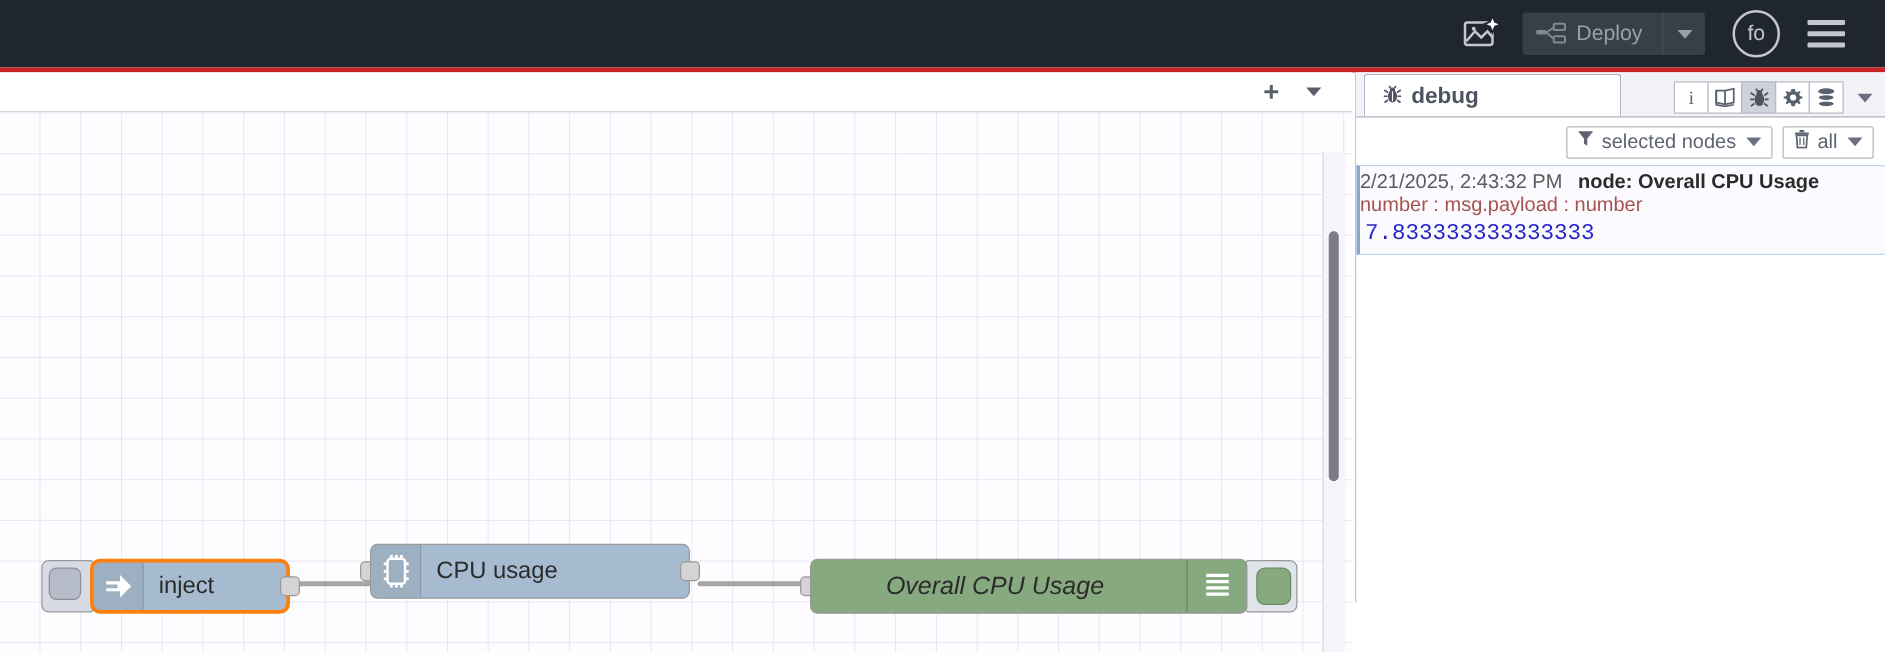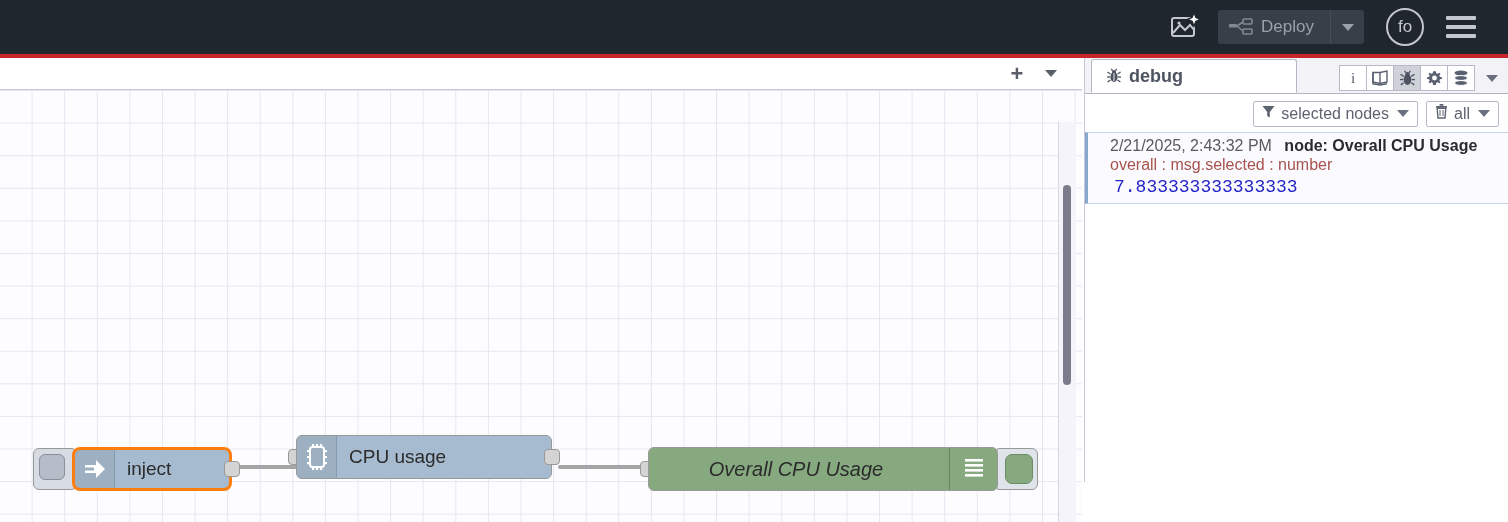--- a/index.html
+++ b/index.html
@@ -187,21 +187,21 @@
   .dbg-filter-btn {
     height: 26px; border: 1px solid #b8b8c6; background: #fff; border-radius: 2px;
     display: flex; align-items: center; padding: 0 8px; margin-left: 8px;
     font-size: 16px; color: #5d6371; cursor: pointer; white-space: nowrap;
   }
   .dbg-filter-btn .lbl { padding: 0 8px 0 6px; }
 
   #debug-messages { position: absolute; left: 0; top: 74px; width: 424px; height: 390px; overflow: hidden; }
   .debug-msg {
     background: #fbfbff; border-top: 1px solid #c3d4ea; border-bottom: 1px solid #c3d4ea;
-    border-left: 3px solid #8aa7cc; padding: 4px 6px 6px 22px;
+    border-left: 3px solid #8aa7cc; padding: 4px 6px 6px 0;
   }
   .dbg-line1 { font-size: 16px; color: #2b2b2b; white-space: nowrap; }
   .dbg-time { color: #5b5b5b; }
   .dbg-node { font-weight: bold; margin-left: 8px; }
   .dbg-topic { font-size: 16px; color: #a6534d; white-space: nowrap; margin-top: 1px; }
   .dbg-value {
     font-family: "Liberation Mono", monospace; font-size: 18px; color: #2323c8;
     margin-top: 3px; padding-left: 4px; white-space: nowrap;
   }
 </style>
@@ -436,19 +436,19 @@
         <span class="caret-dn-gray"></span>
       </div>
     </div>
 
     <div id="debug-messages">
       <div class="debug-msg">
         <div class="dbg-line1">
           <span class="dbg-time">2/21/2025, 2:43:32 PM</span>
           <span class="dbg-node">node: Overall CPU Usage</span>
         </div>
-        <div class="dbg-topic">overall : msg.selected : number</div>
+        <div class="dbg-topic">number : msg.payload : number</div>
         <div class="dbg-value">7.833333333333333</div>
       </div>
     </div>
 
   </div>
 </div>
 
 </body></html>

